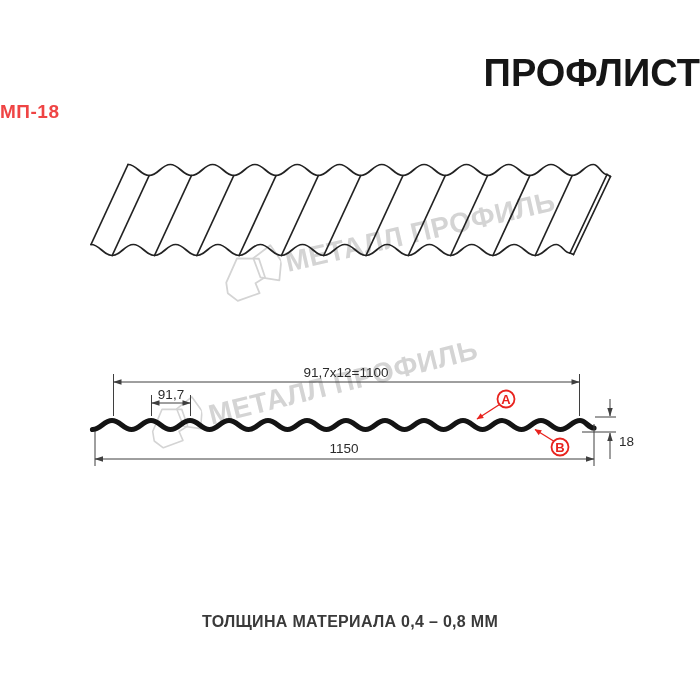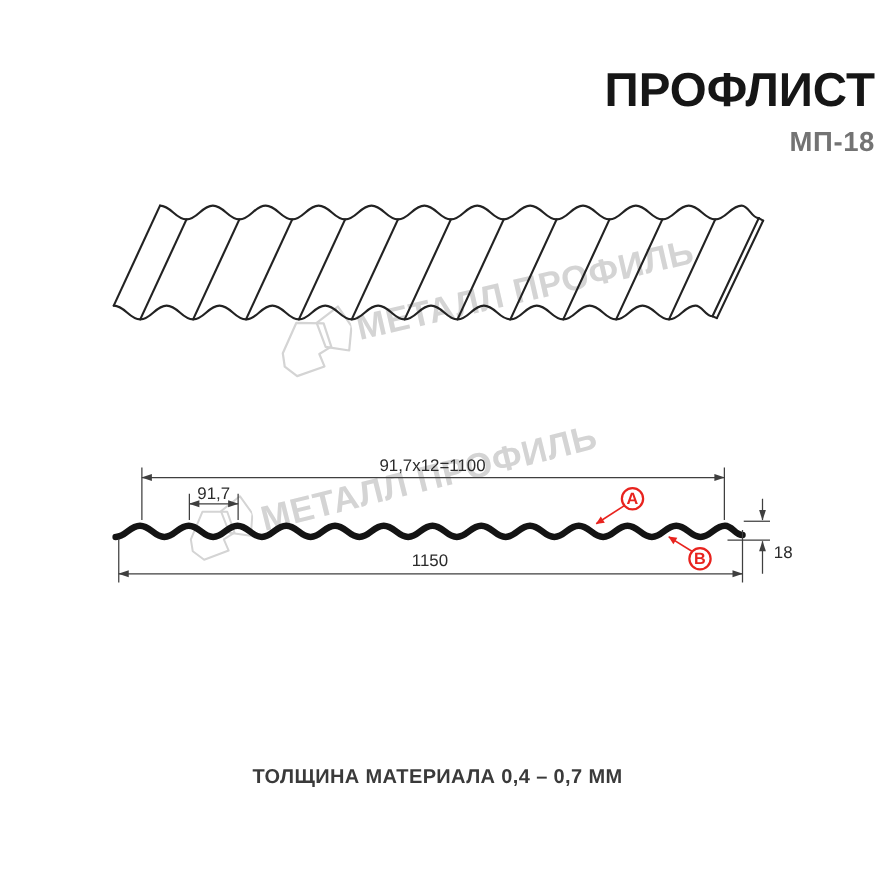--- a/index.html
+++ b/index.html
@@ -1,22 +1,22 @@
 <!DOCTYPE html>
 <html style="--red: #e8231e; --wmgray: #d4d4d4;"><head>
 <meta charset="utf-8">
 <style>
   html,body{margin:0;padding:0;background:#ffffff;}
   body{width:700px;height:700px;overflow:hidden;font-family:"Liberation Sans",sans-serif;}
   .page{position:relative;width:700px;height:700px;background:#fff;}
 
   .title{position:absolute;top:52px;left:0;width:100%;text-align:right;
          font-size:38px;font-weight:bold;color:#161616;letter-spacing:0px;}
-  .subtitle{position:absolute;top:101px;left:0;width:100%;text-align:right;
-         font-size:22px;font-weight:bold;color:#737373;letter-spacing:0.5px;}
+  .subtitle{position:absolute;top:101px;left:0;width:100%;text-align:left;
+         font-size:19px;font-weight:bold;color:#ef4444;letter-spacing:0.5px;}
   .footer{position:absolute;top:613px;left:0;width:100%;text-align:center;
          font-size:16px;font-weight:bold;color:#3a3a3a;letter-spacing:0.3px;}
 
   .wm{position:absolute;z-index:1;}
   .wm .wm-text{position:absolute;font-weight:bold;font-size:28px;letter-spacing:0.5px;
                white-space:nowrap;color:var(--wmgray,#d4d4d4);}
   #wm1{left:222px;top:245px;width:340px;height:70px;transform:rotate(-13deg);transform-origin:0 50%;}
   #wm1 .wm-logo{position:absolute;left:0;top:8px;}
   #wm1 .wm-text{left:66px;top:17px;}
   #wm2{left:150px;top:398px;width:340px;height:72px;transform:rotate(-14deg);transform-origin:0 50%;}
@@ -130,14 +130,14 @@
       </g>
 
       <g>
         <line class="red" stroke-width="1.3" x1="553.5" y1="441" x2="535" y2="429.5" marker-end="url(#arrRed)"></line>
         <circle class="red" stroke-width="1.8" cx="560" cy="447" r="8.5"></circle>
         <text class="redtext" x="560" y="451.5" text-anchor="middle">B</text>
       </g>
     </g>
   </svg>
 
-  <div class="footer">ТОЛЩИНА МАТЕРИАЛА 0,4 – 0,7 ММ</div>
+  <div class="footer">ТОЛЩИНА МАТЕРИАЛА 0,4 – 0,8 ММ</div>
 </div>
 
 </body></html>

